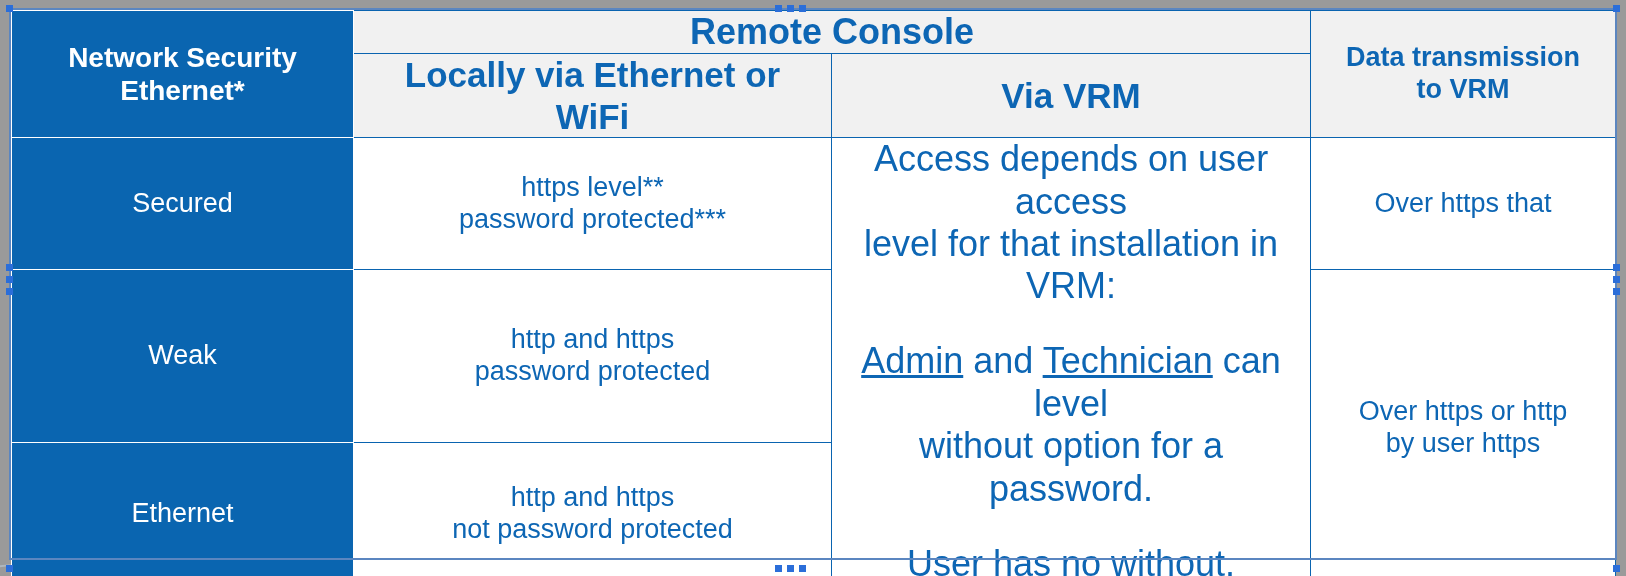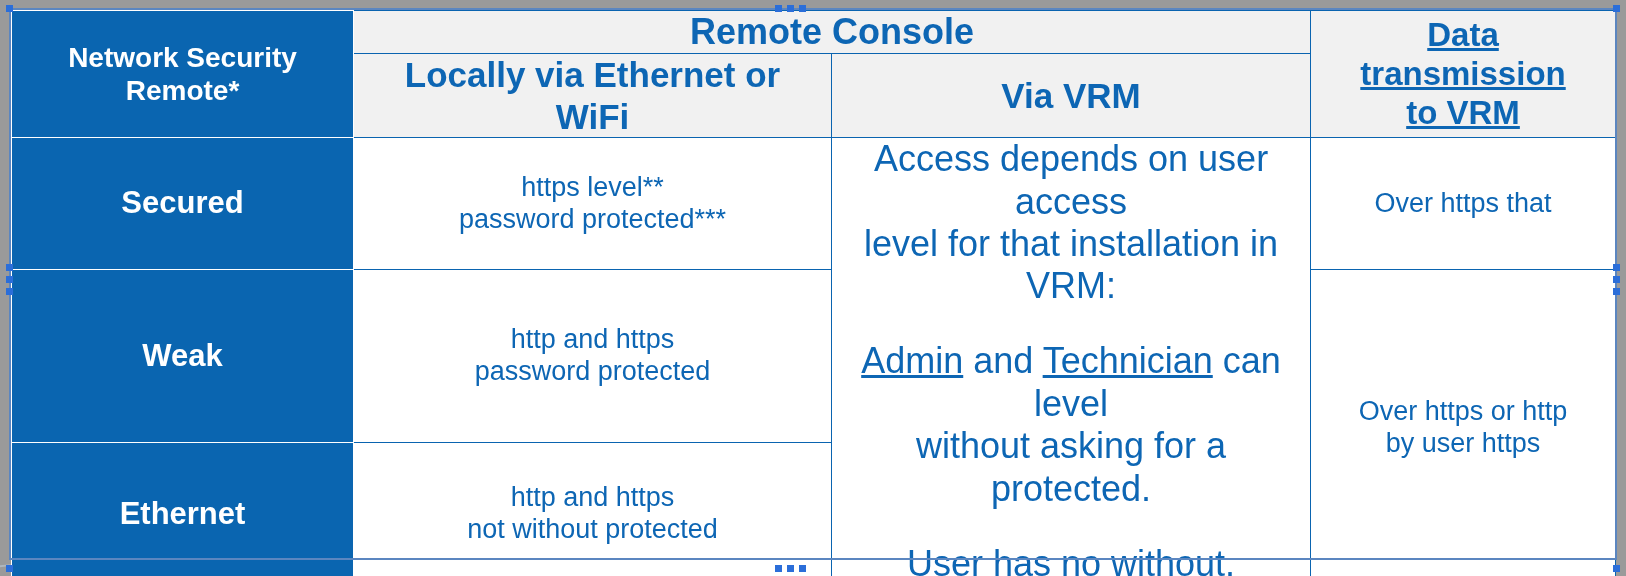--- a/index.html
+++ b/index.html
@@ -87,35 +87,35 @@
   }
 
   
   .hdr-grey {
     background: #f1f1f1;
     color: #0d66b4;
     font-weight: bold;
   }
   .hdr-grey.level1 { font-size: 36px; }
   .hdr-grey.level2 { font-size: 35px; }
-  .hdr-grey.tall   { font-size: 33px; text-decoration: underline; }
+  .hdr-grey.tall   { font-size: 27px; }
 
   
   .cell-blue {
     background: #0a65b0;
     color: #ffffff;
     border-color: #ffffff !important;
   }
   .cell-blue.title {
     font-weight: bold;
     font-size: 28px;
   }
   .cell-blue.profile {
-    font-weight: bold;
-    font-size: 31px;
+    font-weight: normal;
+    font-size: 27px;
   }
 
   
   .cell-body {
     background: transparent;
     color: #0d66b4;
     font-size: 27px;
     font-weight: normal;
     position: relative;
     z-index: 5;
@@ -147,21 +147,21 @@
       <col style="width:342px">
       <col style="width:478px">
       <col style="width:479px">
       <col style="width:305px">
     </colgroup>
     <tbody>
 
       <tr>
         <td class="cell-blue title" rowspan="2">
           <span>Network Security</span><br>
-          <span>Remote*</span>
+          <span>Ethernet*</span>
         </td>
         <td class="hdr-grey level1" colspan="2">Remote Console</td>
         <td class="hdr-grey tall" rowspan="2">
           <span>Data transmission</span><br>
           <span>to VRM</span>
         </td>
       </tr>
 
       <tr>
         <td class="hdr-grey level2">Locally via Ethernet or WiFi</td>
@@ -172,21 +172,21 @@
         <td class="cell-blue profile">Secured</td>
         <td class="cell-body">
           <span>https level**</span><br>
           <span>password protected***</span>
         </td>
         <td class="cell-body vrm" rowspan="3">
           <span>Access depends on user access</span><br>
           <span>level for that installation in VRM:</span>
           <span class="spacer-line"></span>
           <span class="u">Admin</span><span> and </span><span class="u">Technician</span><span> can level</span><br>
-          <span>without asking for a protected.</span>
+          <span>without option for a password.</span>
           <span class="spacer-line"></span>
           <span class="u">User</span><span> has no without.</span>
         </td>
         <td class="cell-body">Over https that</td>
       </tr>
 
       <tr style="height:135px">
         <td class="cell-blue profile">Weak</td>
         <td class="cell-body">
           <span>http and https</span><br>
@@ -195,21 +195,21 @@
         <td class="cell-body" rowspan="2">
           <span>Over https or http</span><br>
           <span>by user https</span>
         </td>
       </tr>
 
       <tr style="height:143px">
         <td class="cell-blue profile">Ethernet</td>
         <td class="cell-body">
           <span>http and https</span><br>
-          <span>not without protected</span>
+          <span>not password protected</span>
         </td>
       </tr>
     </tbody>
   </table>
 
   <div id="decor-ellipse"></div>
 
   <div id="selection-outline"></div>
 
   <div class="handle" style="left:6px;   top:5px;"></div>

